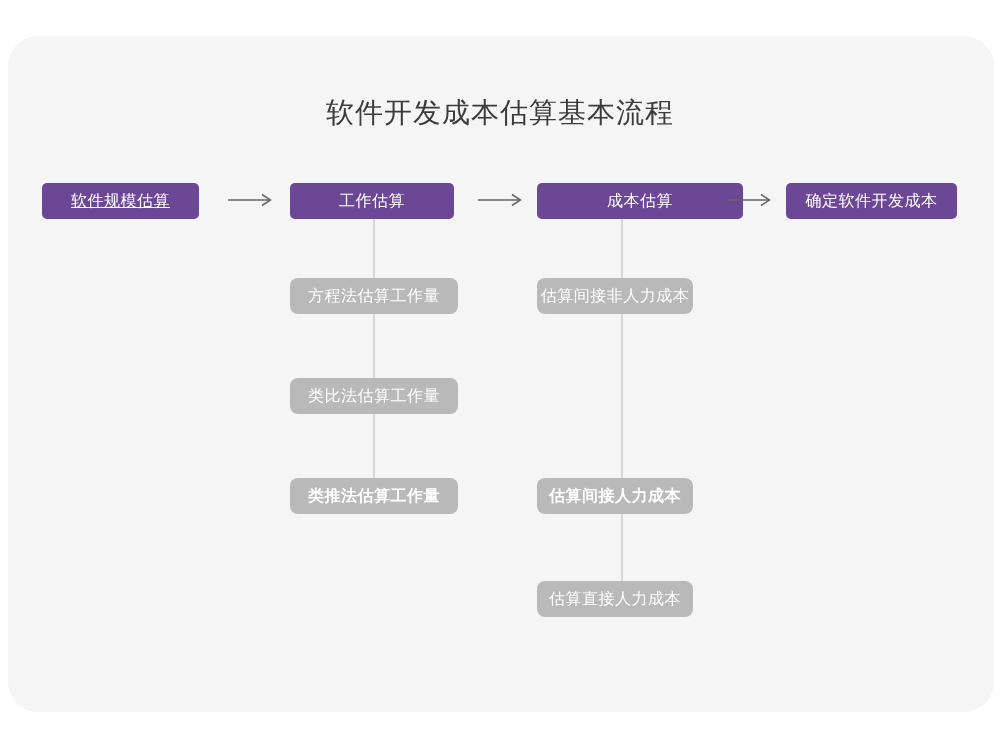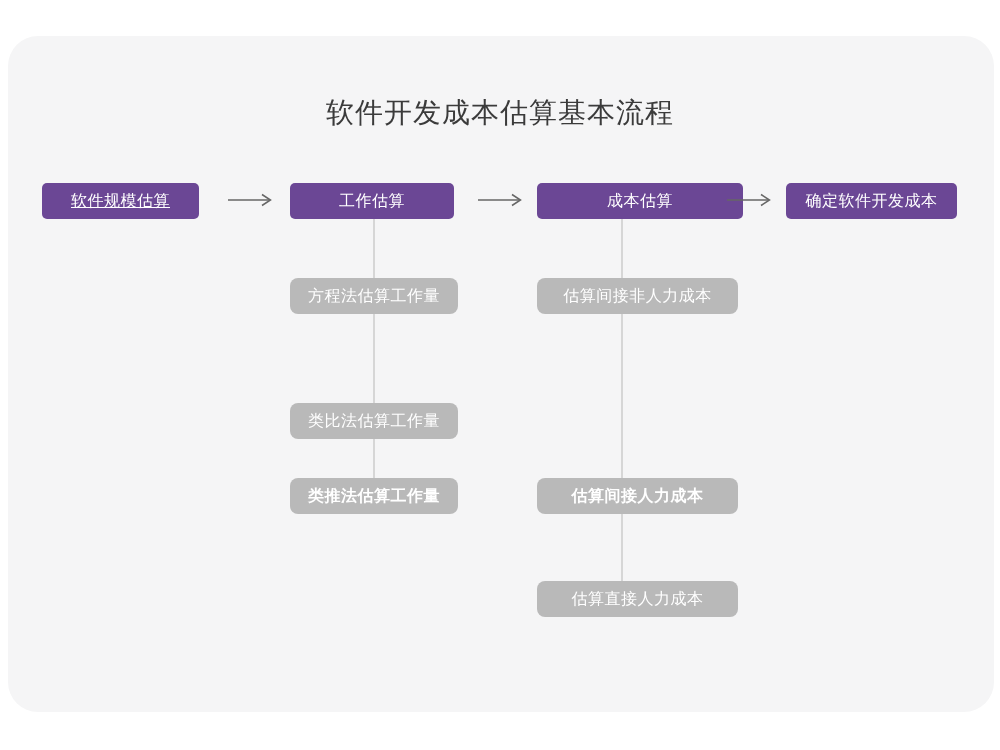--- a/index.html
+++ b/index.html
@@ -70,23 +70,23 @@
   
   .p1 { left: 42px;  width: 157px; text-decoration: underline; }
   .p2 { left: 290px; width: 164px; }
   .p3 { left: 537px; width: 206px; }
   .p4 { left: 786px; width: 171px; }
   .a1 { left: 227px; }
   .a2 { left: 477px; }
   .a3 { left: 726px; }
   
   .colA { left: 290px; width: 168px; }
-  .colB { left: 537px; width: 201px; }
+  .colB { left: 537px; width: 156px; }
   .r1 { top: 278px; }
-  .r2 { top: 378px; margin-top: 25px; }
+  .r2 { top: 378px; }
   .r3 { top: 478px; font-weight: bold; }
   .r4 { top: 581px; }
   .connA { left: 373px; top: 219px; height: 280px; }
   .connB { left: 621px; top: 219px; height: 382px; }
 </style>
 </head>
 <body>
 
 <div class="stage">
   <div class="card"></div>

